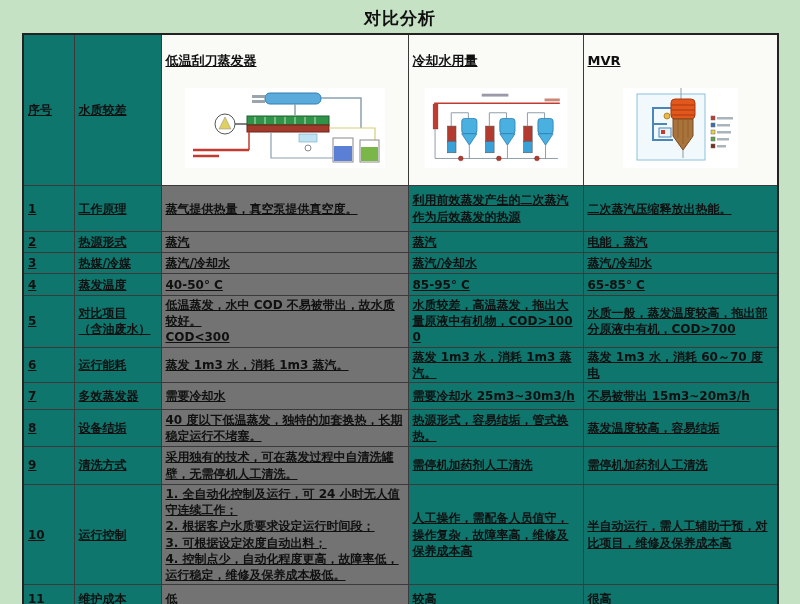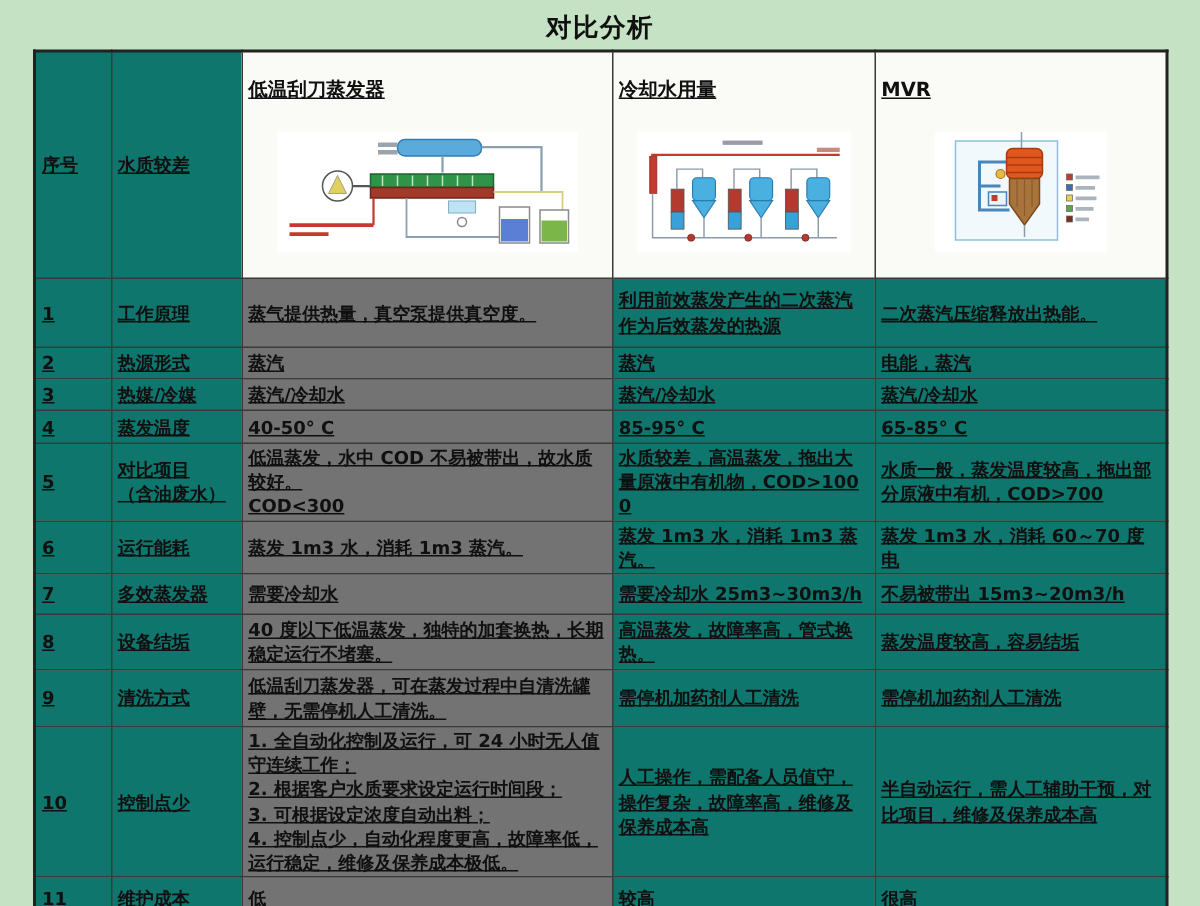--- a/index.html
+++ b/index.html
@@ -227,33 +227,33 @@
     <td class="bg-green">7</td>
     <td class="bg-green">多效蒸发器</td>
     <td class="bg-beige">需要冷却水</td>
     <td class="bg-green">需要冷却水 25m3~30m3/h</td>
     <td class="bg-green">不易被带出 15m3~20m3/h</td>
   </tr>
   <tr class="r8">
     <td class="bg-green">8</td>
     <td class="bg-green">设备结垢</td>
     <td class="bg-beige">40 度以下低温蒸发，独特的加套换热，长期稳定运行不堵塞。</td>
-    <td class="bg-green">高温蒸发，故障率高，管式换热。</td>
+    <td class="bg-green">热源形式，容易结垢，管式换热。</td>
     <td class="bg-green">蒸发温度较高，容易结垢</td>
   </tr>
   <tr class="r9">
     <td class="bg-green">9</td>
     <td class="bg-green">清洗方式</td>
-    <td class="bg-beige">低温刮刀蒸发器，可在蒸发过程中自清洗罐壁，无需停机人工清洗。</td>
+    <td class="bg-beige">采用独有的技术，可在蒸发过程中自清洗罐壁，无需停机人工清洗。</td>
     <td class="bg-green">需停机加药剂人工清洗</td>
     <td class="bg-green">需停机加药剂人工清洗</td>
   </tr>
   <tr class="r10">
     <td class="bg-green">10</td>
-    <td class="bg-green">控制点少</td>
+    <td class="bg-green">运行控制</td>
     <td class="bg-beige">1.  全自动化控制及运行，可 24 小时无人值守连续工作；
 2.  根据客户水质要求设定运行时间段；
 3.  可根据设定浓度自动出料；
 4.  控制点少，自动化程度更高，故障率低，运行稳定，维修及保养成本极低。</td>
     <td class="bg-green">人工操作，需配备人员值守，操作复杂，故障率高，维修及保养成本高</td>
     <td class="bg-green">半自动运行，需人工辅助干预，对比项目，维修及保养成本高</td>
   </tr>
   <tr class="r11">
     <td class="bg-green">11</td>
     <td class="bg-green">维护成本</td>

